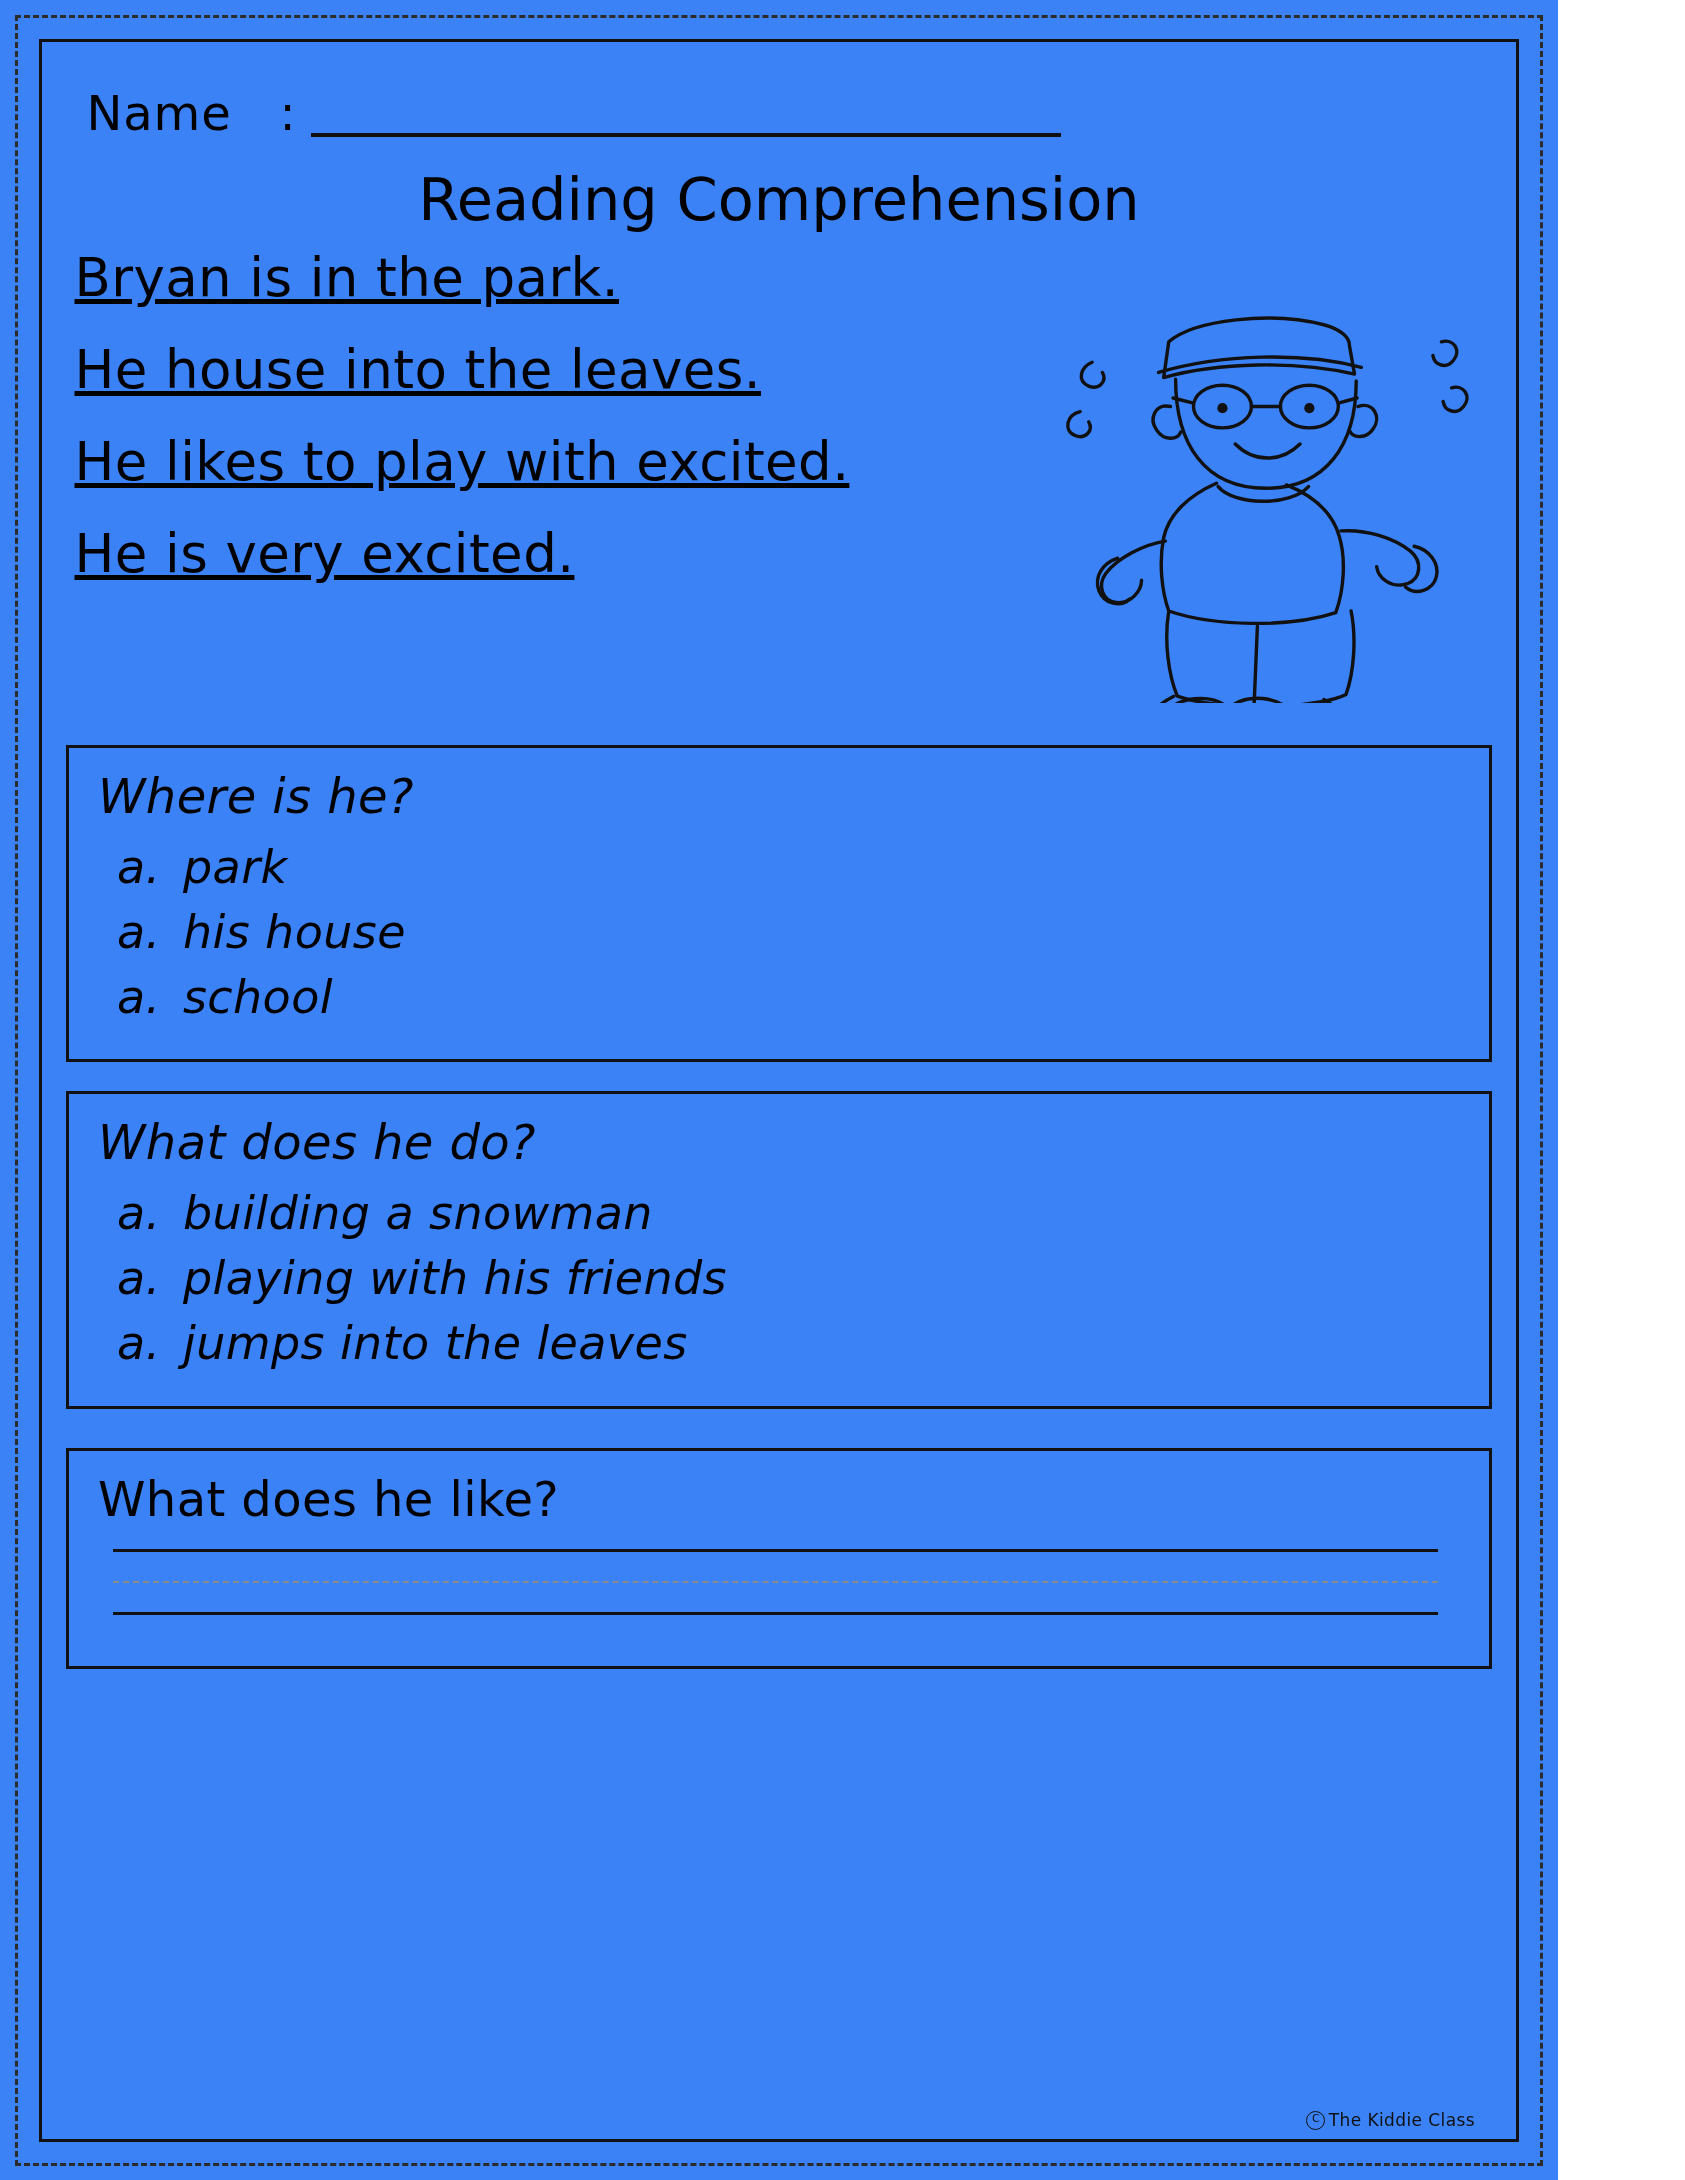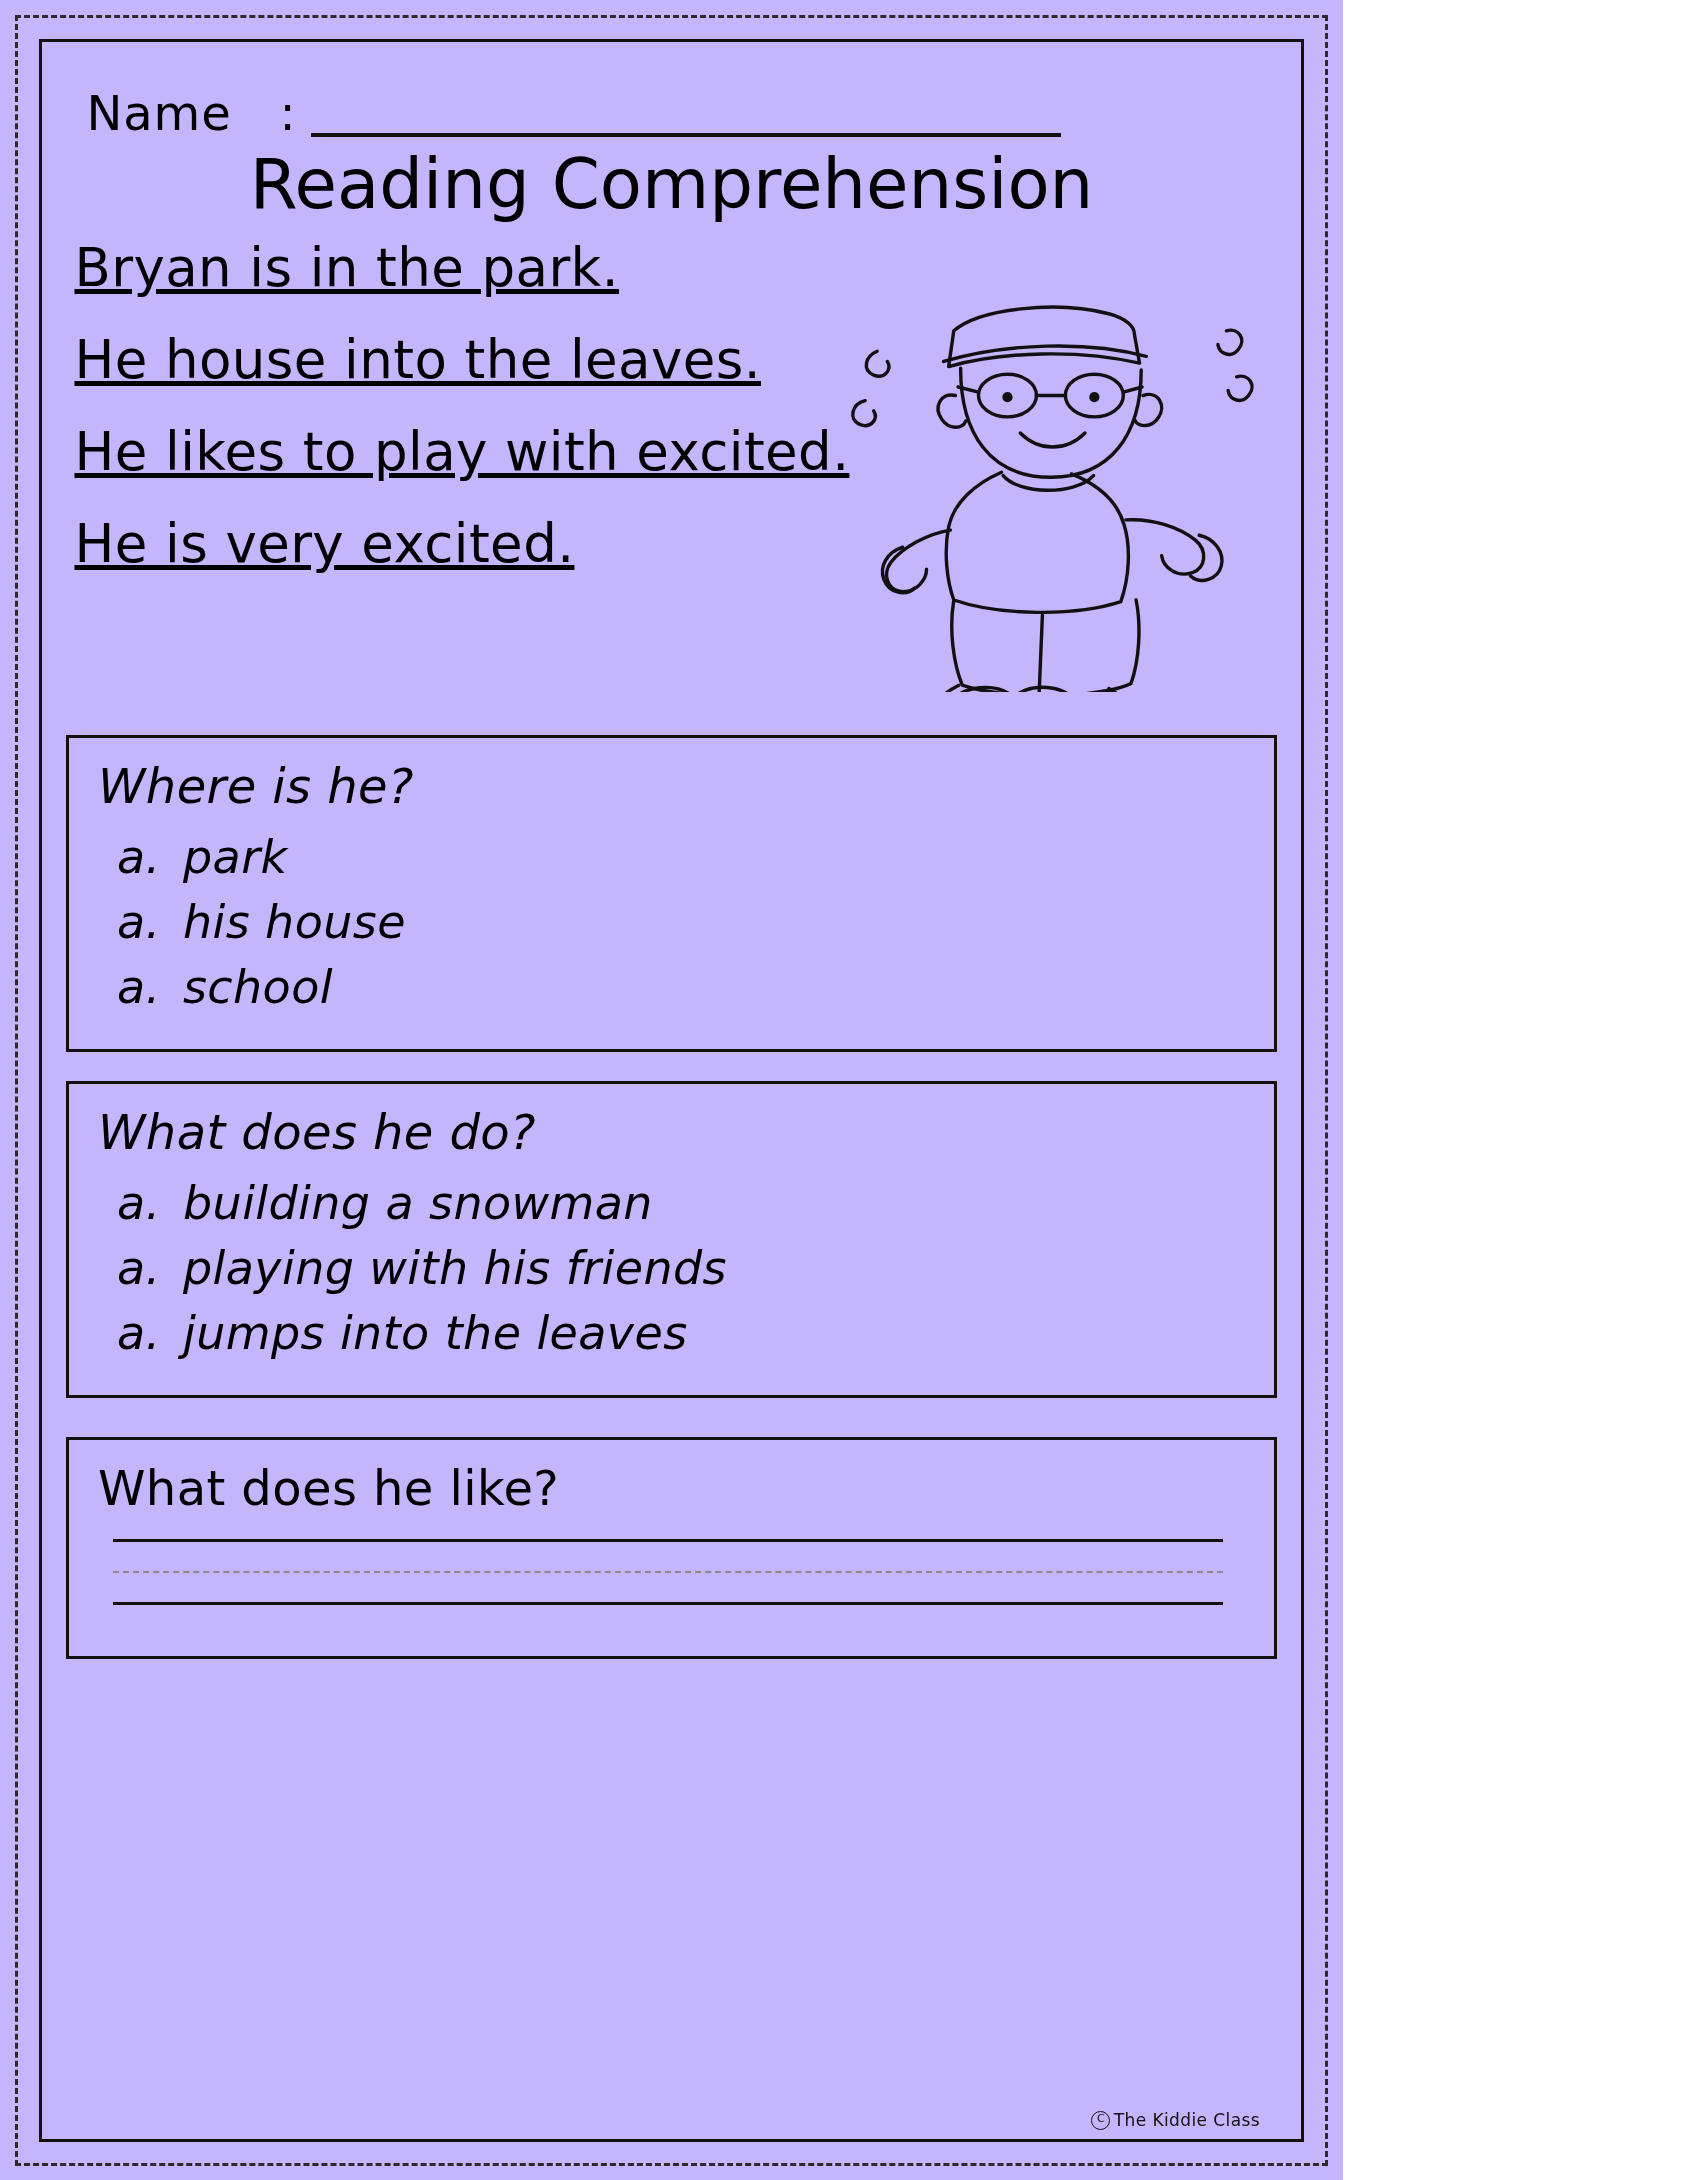--- a/index.html
+++ b/index.html
@@ -11,24 +11,24 @@
     width: 1686px;
     height: 2181px;
     font-family: "DejaVu Sans", sans-serif;
     color: #000000;
     overflow: hidden;
   }
 
   
   .page {
     position: relative;
-    width: 1343px;
+    width: 1558px;
     height: 2181px;
     box-sizing: border-box;
-    background: #c4b5fd;
+    background: #3b82f6;
   }
   .dashed-frame {
     position: absolute;
     left: 15.3px;
     top: 15.3px;
     right: 15.3px;
     bottom: 15.3px;
     border: 3.4px dashed #2b2b2b;
     box-sizing: border-box;
   }
@@ -70,23 +70,23 @@
   .name-blank {
     flex: 0 0 750px;
     margin-left: 15.3px;
     border-bottom: 4.3px solid #111111;
     height: 8.5px;
   }
 
   
   .title {
     text-align: center;
-    font-size: 69px;
+    font-size: 59px;
     letter-spacing: 0px;
-    margin-top: 11px;
+    margin-top: 32px;
     line-height: 1.05;
     font-weight: 400;
     font-family: "DejaVu Sans", sans-serif;
   }
 
   
   .passage-wrap {
     position: relative;
     margin-top: 20.4px;
     height: 494px;

